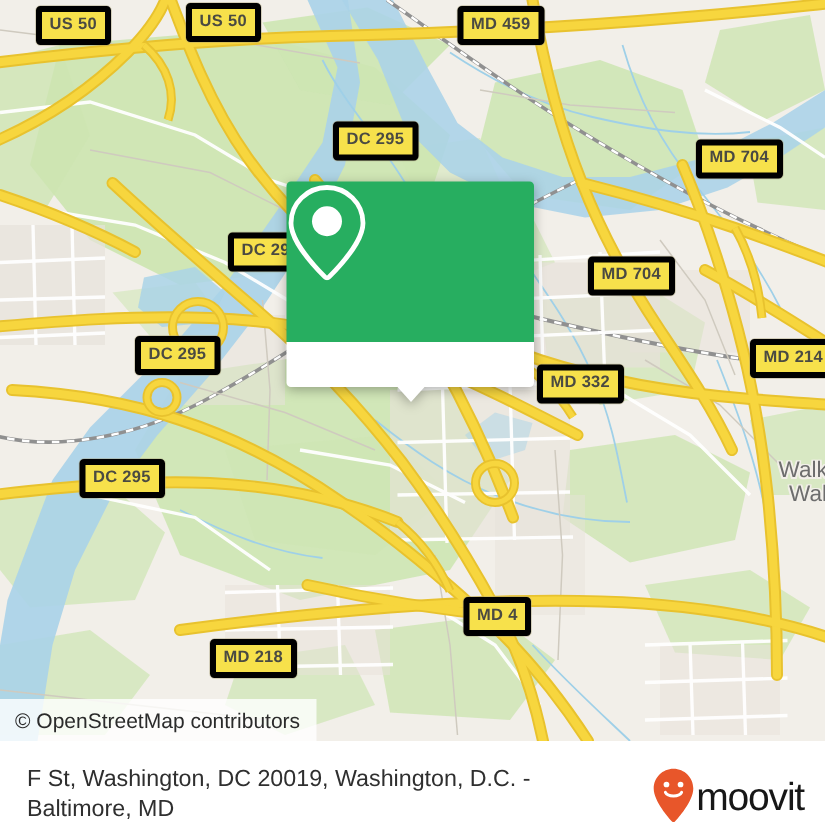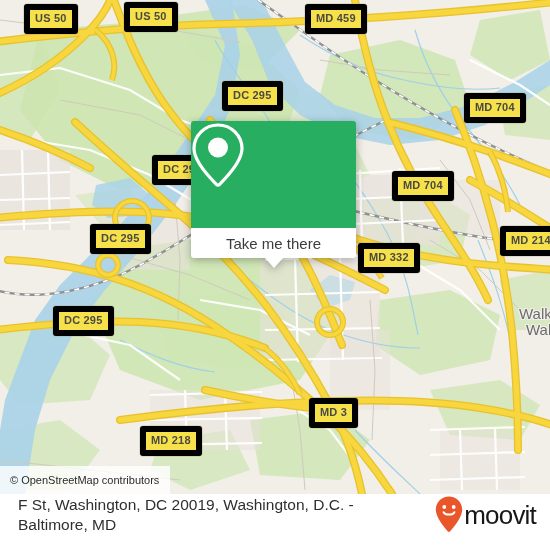--- a/index.html
+++ b/index.html
@@ -14,21 +14,21 @@
   .map {
     position:absolute; left:0; top:0; width:550px; height:494px;
     background:#F2EFE9; overflow:hidden;
   }
   .map svg { position:absolute; left:0; top:0; }
 
   
   .shield {
     position:absolute;
     background:#F7E14B;
-    border:6px solid #000000;
+    border:4px solid #000000;
     border-radius:3px;
     color:#4a4a42;
     font-size:11px;
     font-weight:bold;
     line-height:1;
     padding:3px 5px 4px 5px;
     white-space:nowrap;
     letter-spacing:.2px;
     box-shadow:0 0 0 .5px rgba(170,160,120,.55);
   }
@@ -86,30 +86,30 @@
   .attribution {
     position:absolute;
     left:0; top:466px;
     height:28px;
     background:rgba(255,255,255,.80);
     display:flex; align-items:center;
     padding:0 11px 0 10px;
     z-index:45;
   }
   .attribution span {
-    font-size:11px; color:#2b2b2b; line-height:14px; white-space:nowrap;
+    font-size:14px; color:#2b2b2b; line-height:14px; white-space:nowrap;
   }
 
   
   .footer {
     position:absolute;
     left:0; top:494px; width:550px; height:56px;
     background:rgba(255,255,255,.93);
-    display:flex; align-items:center; justify-content:space-between;
-    padding:0 14px 14px 18px;
+    display:flex; align-items:flex-end; justify-content:space-between;
+    padding:0 14px 0 18px;
     z-index:50;
     gap:29px;
   }
   .footer-text {
     color:#2f2f2f;
     font-size:15.5px;
     line-height:20px;
     max-width:390px;
   }
   .brand { display:flex; align-items:center; gap:1px; flex-shrink:0; }
@@ -290,38 +290,37 @@
       <div class="shield" style="left:124px; top:2px;">US 50</div>
       <div class="shield" style="left:305px; top:4px;">MD 459</div>
       <div class="shield" style="left:222px; top:81px;">DC 295</div>
       <div class="shield" style="left:464px; top:93px;">MD 704</div>
       <div class="shield" style="left:152px; top:155px;">DC 295</div>
       <div class="shield" style="left:392px; top:171px;">MD 704</div>
       <div class="shield" style="left:90px;  top:224px;">DC 295</div>
       <div class="shield" style="left:500px; top:226px;">MD 214</div>
       <div class="shield" style="left:358px; top:243px;">MD 332</div>
       <div class="shield" style="left:53px;  top:306px;">DC 295</div>
-      <div class="shield" style="left:309px; top:398px;">MD 3</div>
+      <div class="shield" style="left:309px; top:398px;">MD 4</div>
       <div class="shield" style="left:140px; top:426px;">MD 218</div>
     </div>
 
     <div>
       <div class="place-label" style="left:519px; top:306px;">Walk</div>
       <div class="place-label" style="left:526px; top:322px;">Walk</div>
     </div>
 
     <div class="popup">
       <div class="popup-top">
         <svg width="54" height="66" viewBox="0 0 54 66">
           <path d="M27,4 C13.8,4 3,14.6 3,27.6 C3,40.2 20,58 25.6,63.6 C26.4,64.4 27.6,64.4 28.4,63.6 C34,58 51,40.2 51,27.6 C51,14.6 40.2,4 27,4 Z" fill="none" stroke="#ffffff" stroke-width="3.2"></path>
           <circle cx="27" cy="26.5" r="10" fill="#ffffff"></circle>
         </svg>
       </div>
       <div class="popup-bottom">
-        <span class="popup-label">Take me there</span>
         <span class="popup-tail"></span>
       </div>
     </div>
   </div>
 
   <div class="attribution">
     <span>© OpenStreetMap contributors</span>
   </div>
 
   <div class="footer">

